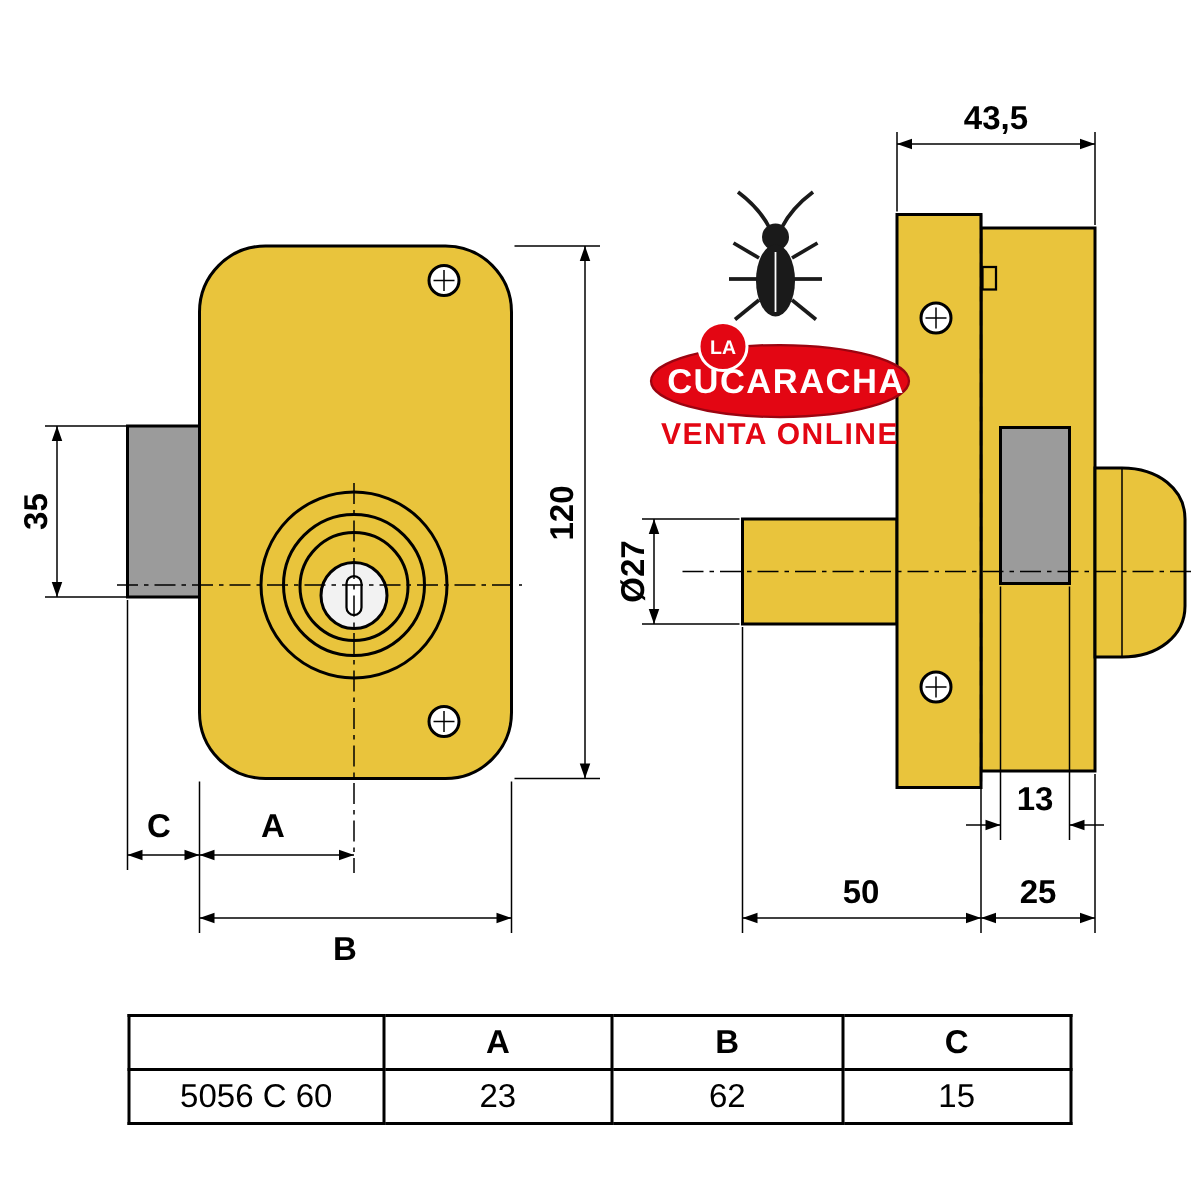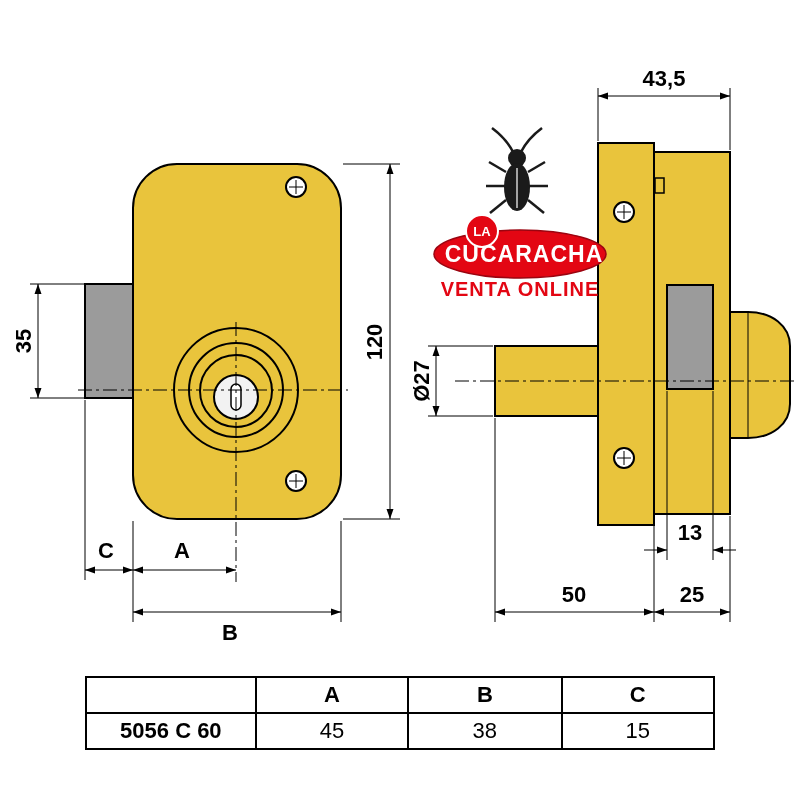--- a/index.html
+++ b/index.html
@@ -12,21 +12,21 @@
   .centerline{stroke:#000;stroke-width:1;fill:none;stroke-dasharray:14 4 3 4;}
   .hidden-edge{stroke:#000;stroke-width:1.5;fill:none;stroke-dasharray:10 6;}
   .arrow{fill:#000;stroke:none;}
   .brand-oval-text{font-size:23px;font-weight:700;fill:#fff;letter-spacing:1px;}
   .la-text{font-size:13px;font-weight:700;fill:#fff;}
   .tagline-text{font-size:20px;font-weight:800;fill:#e30613;letter-spacing:1px;}
   #spec-table{position:absolute;left:85px;top:676px;width:630px;border-collapse:collapse;}
   #spec-table td{border:2px solid #000;height:32px;text-align:center;vertical-align:middle;
                  font-size:22px;background:#fff;}
   #spec-table .hdr{font-weight:700;}
-  #spec-table .model{font-weight:700;}
+  #spec-table .model{font-weight:400;}
   #spec-table td:nth-child(1){width:170px;}
   #spec-table td:nth-child(2){width:153px;}
   #spec-table td:nth-child(3){width:154px;}
   #spec-table td:nth-child(4){width:153px;}
 </style>
 </head>
 <body>
 
 <div id="page">
 
@@ -200,20 +200,20 @@
 <table id="spec-table">
   <tbody>
         <tr>
     <td class="hdr"></td>
     <td class="hdr">A</td>
     <td class="hdr">B</td>
     <td class="hdr">C</td>
   </tr>
   <tr>
     <td class="model">5056 C 60</td>
-    <td>45</td>
-    <td>38</td>
+    <td>23</td>
+    <td>62</td>
     <td>15</td>
   </tr>
 </tbody>
     </table>
 
 </div>
 
 </body></html>

